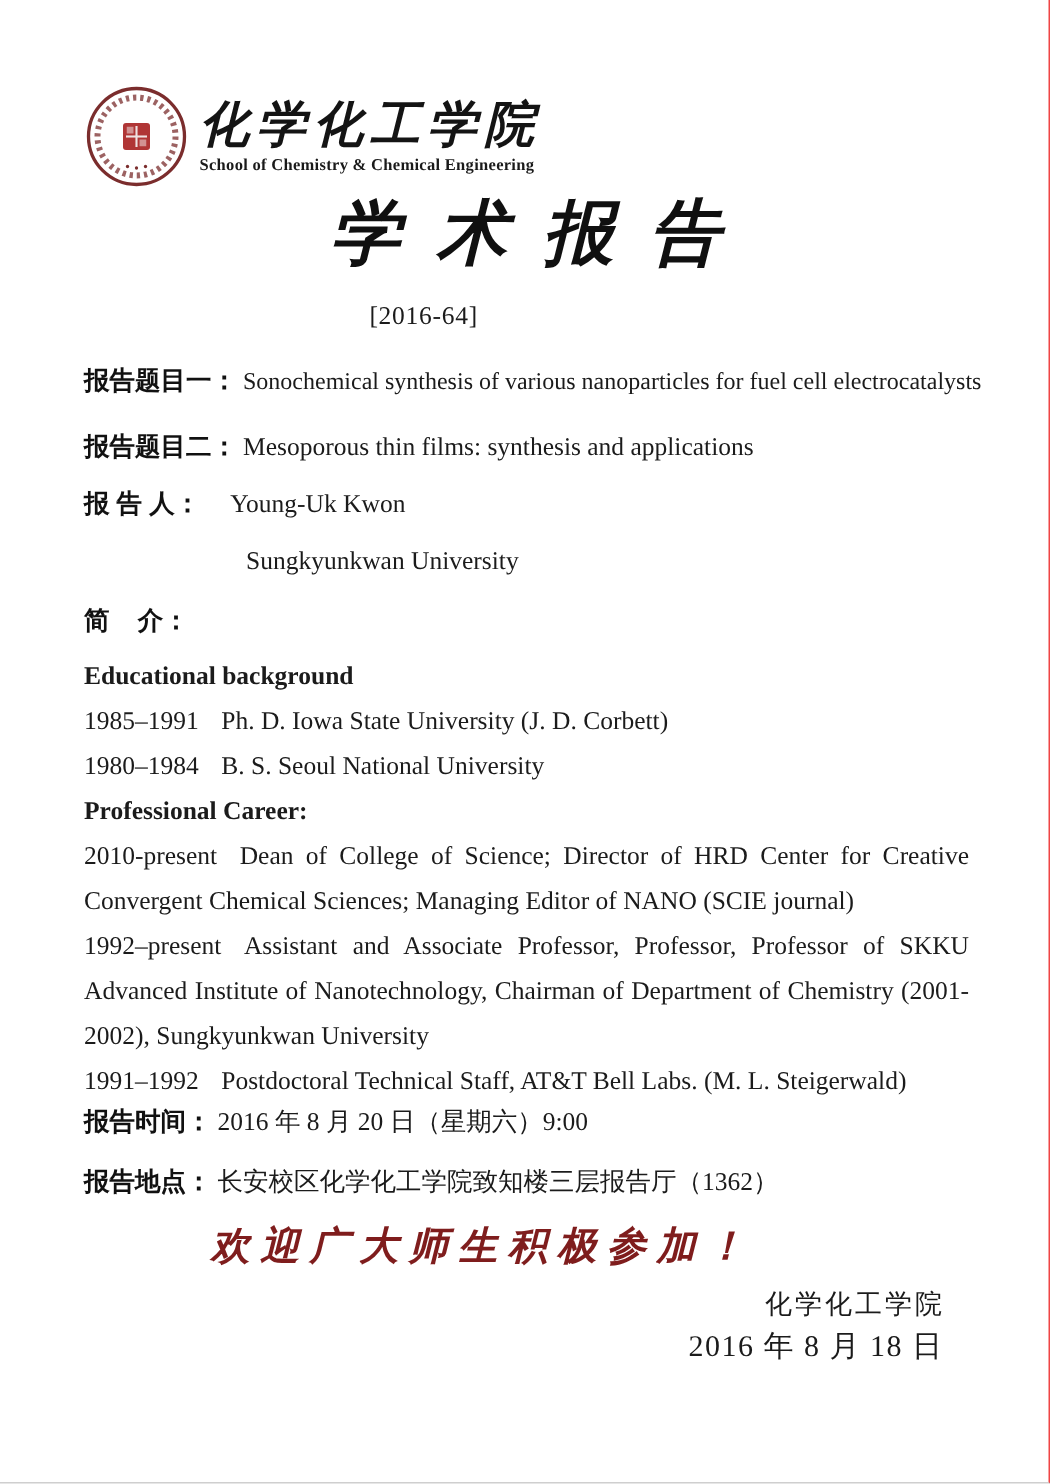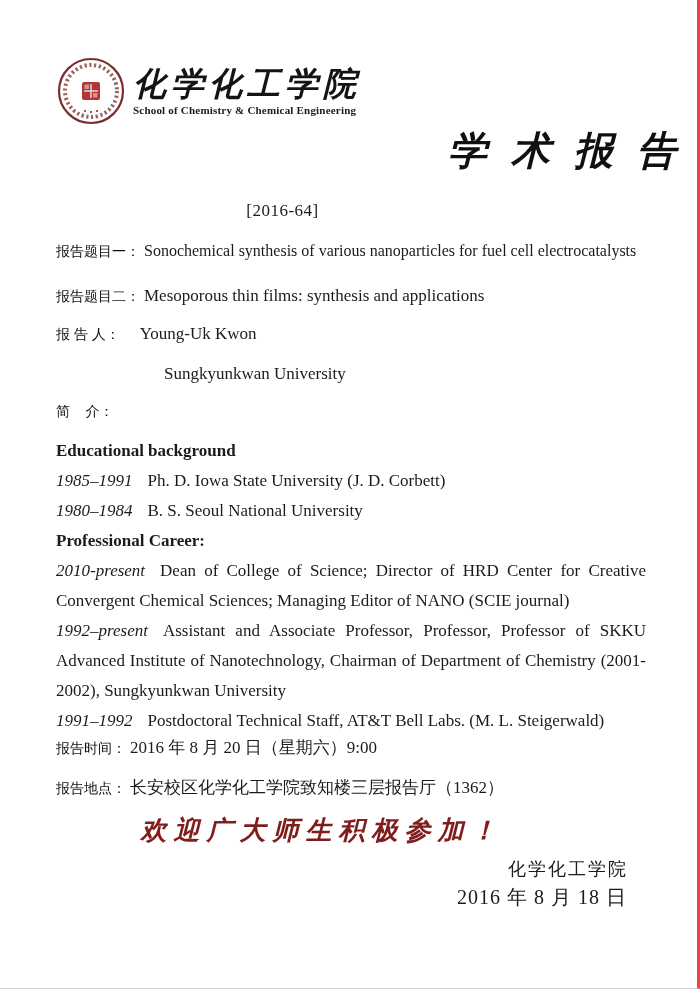--- a/index.html
+++ b/index.html
@@ -7,21 +7,21 @@
     width: 700px; height: 989px;
     background: #f2f2f2;
     font-family: "Liberation Serif", serif;
   }
   .page {
     position: relative;
     width: 700px; height: 989px;
     background: #ffffff;
     color: #1b1b1b;
     overflow: hidden;
-    border-right: 3px solid #ef4444;
+    border-right: 1px solid #ef4444;
     border-bottom: 1px solid #cfcfcf;
     box-sizing: border-box;
   }
 
   
   .header {
     position: absolute; top: 56px; left: 56px;
     display: flex; align-items: center; gap: 7px;
   }
   .seal { width: 70px; height: 70px; display: inline-block; }
@@ -34,36 +34,36 @@
   }
   .school-en {
     font-family: Liberation Serif, serif;
     font-weight: bold; font-size: 11px; letter-spacing: 0.2px;
     margin-top: 2px; color: #1a1a1a;
   }
 
   
   .title {
     position: absolute; top: 124px; left: 0; width: 700px;
-    text-align: right;
+    text-align: center;
     font-family: "Liberation Serif", serif;
     font-weight: bold; font-style: italic;
-    font-size: 39px; letter-spacing: 24px; text-indent: 24px;
+    font-size: 47px; letter-spacing: 24px; text-indent: 24px;
     color: #101010;
   }
   .number {
     position: absolute; top: 201px; left: 0; width: 565px;
     text-align: center; font-size: 17px; letter-spacing: 0.5px;
   }
 
   
   .row { position: absolute; left: 56px; white-space: nowrap; }
   .label {
     font-family: "Liberation Sans", sans-serif;
-    font-weight: normal; font-size: 14px; white-space: pre;
+    font-weight: bold; font-size: 17px; white-space: pre;
     color: #111111;
   }
   .value { font-family: "Liberation Serif", serif; font-size: 17px; }
   .row-topic1 { top: 242px; }
   .row-topic1 .value { font-size: 16px; }
   .row-topic2 { top: 286px; }
   .row-speaker { top: 324px; }
   .row-speaker .value { margin-left: 16px; }
   .row-affiliation { top: 364px; left: 164px; }
   .row-bio-label { top: 402px; }
@@ -71,21 +71,21 @@
   .row-place { top: 776px; }
   .value-cjk { font-family: "Liberation Serif", serif; font-size: 17px; }
 
   
   .bio {
     position: absolute; top: 436px; left: 56px; width: 590px;
     font-size: 17px; line-height: 30px;
   }
   .bio-heading { font-weight: bold; }
   .bio-par { margin: 0; text-align: justify; }
-  .years { margin-right: 15px; font-style: italic; }
+  .years { margin-right: 15px; }
 
   
   .welcome {
     position: absolute; top: 813px; left: 0; width: 644px;
     text-align: center;
     font-family: "Liberation Serif", serif;
     font-weight: bold; font-style: italic;
     font-size: 26px; letter-spacing: 7px;
     color: #7f1d1d;
   }

